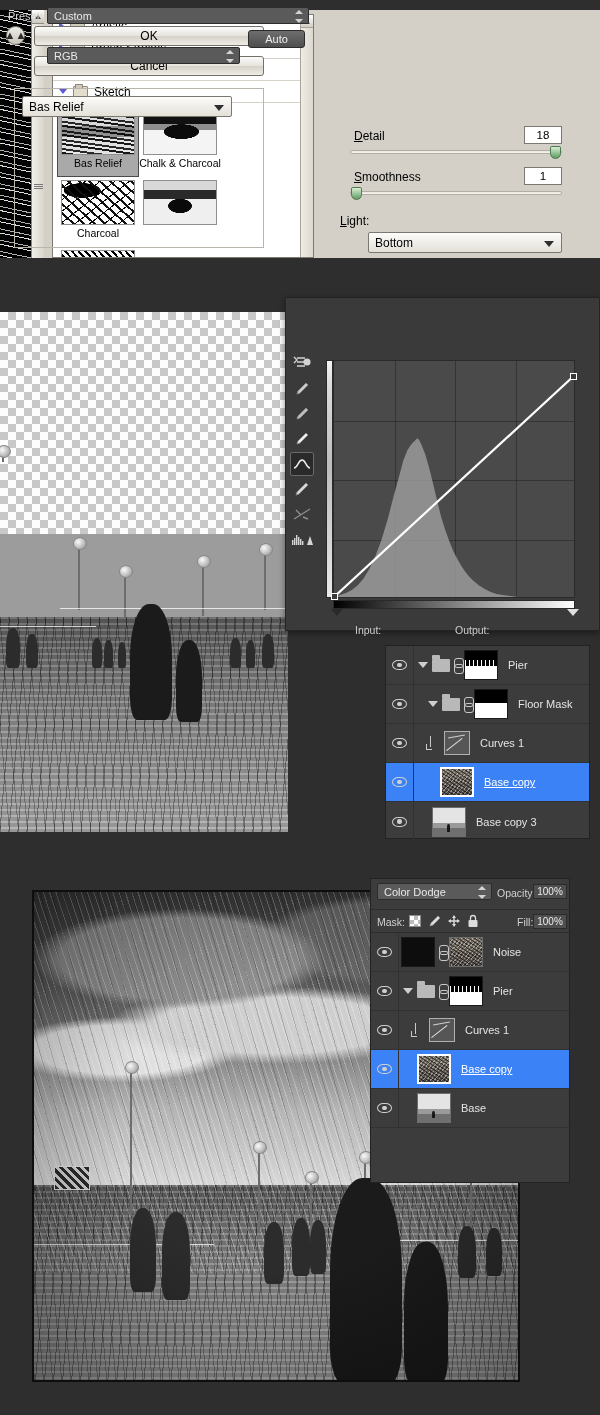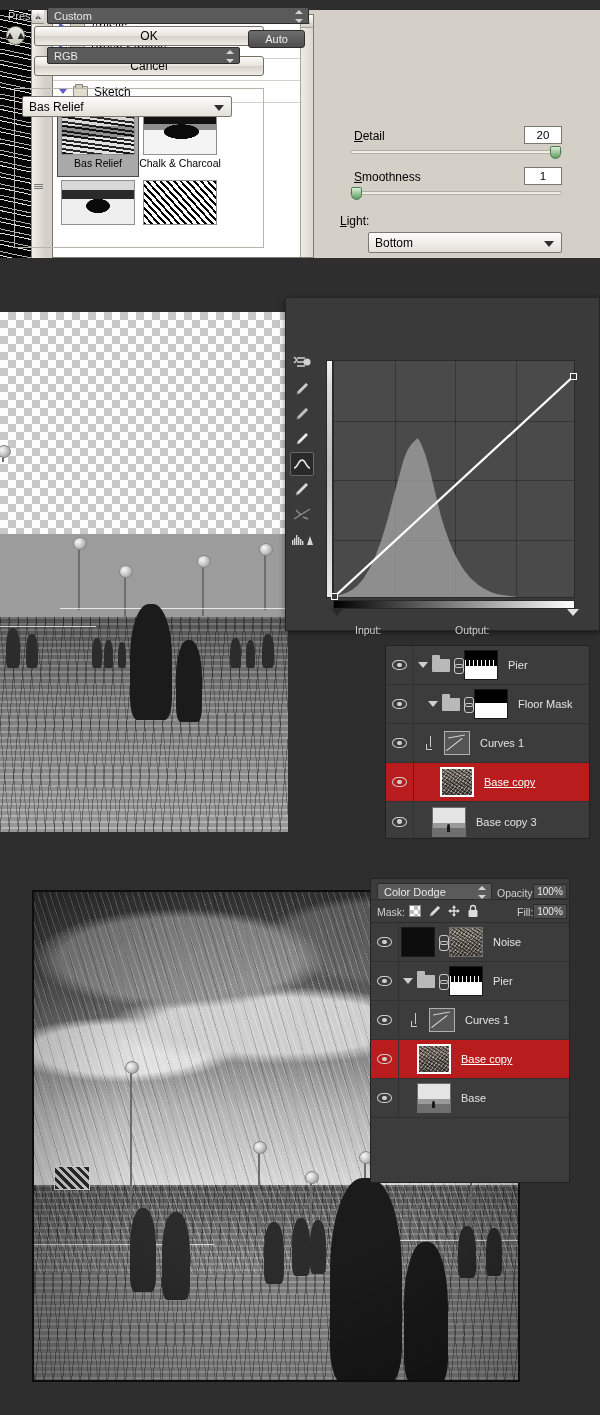--- a/index.html
+++ b/index.html
@@ -328,35 +328,35 @@
   #layersA {
     left: 385px; top: 645px; width: 205px; height: 194px;
     background: #3c3c3c; border: 1px solid #222;
   }
   
   #layersB {
     left: 370px; top: 878px; width: 200px; height: 305px;
     background: #3c3c3c; border: 1px solid #222;
     overflow: hidden;
   }
-  #lb-blendrow { position:relative; height: 21px; border-bottom: 1px solid #2c2c2c; }
+  #lb-blendrow { position:relative; height: 31px; border-bottom: 1px solid #2c2c2c; }
   #lb-lockrow  { position:relative; height: 23px; border-bottom: 1px solid #2c2c2c; }
   .lb-label { font-size: 10.5px; color: #d0d0d0; }
   .lb-val {
     height: 15px; background:#4f4f4f; border:1px solid #2b2b2b;
     display:flex; align-items:center; justify-content:center;
     font-size: 10px; color:#ececec;
   }
 
   .layer-row {
     position: relative; height: 39px; width: 100%;
     border-bottom: 1px solid #313131;
     display: flex; align-items: center;
   }
-  .layer-row.selected { background: #b91c1c; }
+  .layer-row.selected { background: #3b82f6; }
   .eye-cell { width: 28px; height: 100%; display:flex; align-items:center; justify-content:center; border-right:1px solid #313131; }
   .eye {
     width: 15px; height: 10px; position: relative;
   }
   .eye:before {
     content:''; position:absolute; inset:0;
     border: 1.4px solid #cfcfcf; border-radius: 50% 50% 50% 50% / 60% 60% 60% 60%;
   }
   .eye:after {
     content:''; position:absolute; left: 5.2px; top: 2.8px; width: 4.4px; height: 4.4px;
@@ -535,20 +535,26 @@
           <div class="fg-label">Bas Relief</div>
         </div>
         <div class="fg-item">
           <div class="fg-thumb">
               <span class="tx-chalk"></span>
             </div>
           <div class="fg-label">Chalk &amp; Charcoal</div>
         </div>
         <div class="fg-item">
           <div class="fg-thumb">
+              <span class="tx-charcoal"></span>
+            </div>
+          <div class="fg-label">Charcoal</div>
+        </div>
+        <div class="fg-item">
+          <div class="fg-thumb">
               <span class="tx-conte"></span>
             </div>
 
         </div>
         <div class="fg-item">
           <div class="fg-thumb">
               <span class="tx-graphic"></span>
             </div>
 
         </div>
@@ -565,21 +571,21 @@
     <div id="btn-ok" class="abs ps-button">OK</div>
     <div id="btn-cancel" class="abs ps-button">Cancel</div>
 
     <div id="fg-settings" class="abs"></div>
     <div id="sel-filter" class="abs ps-select">
       <span>Bas Relief</span>
       <span class="caret"></span>
     </div>
 
     <div id="lbl-detail" class="abs fg-row-label underline-first">Detail</div>
-    <div id="num-detail" class="abs ps-numfield">20</div>
+    <div id="num-detail" class="abs ps-numfield">18</div>
     <div id="sld-detail" class="abs ps-slider">
       <span class="ps-knob" style="left:199px"></span>
     </div>
 
     <div id="lbl-smooth" class="abs fg-row-label underline-first">Smoothness</div>
     <div id="num-smooth" class="abs ps-numfield">1</div>
     <div id="sld-smooth" class="abs ps-slider">
       <span class="ps-knob" style="left:0px"></span>
     </div>
 

